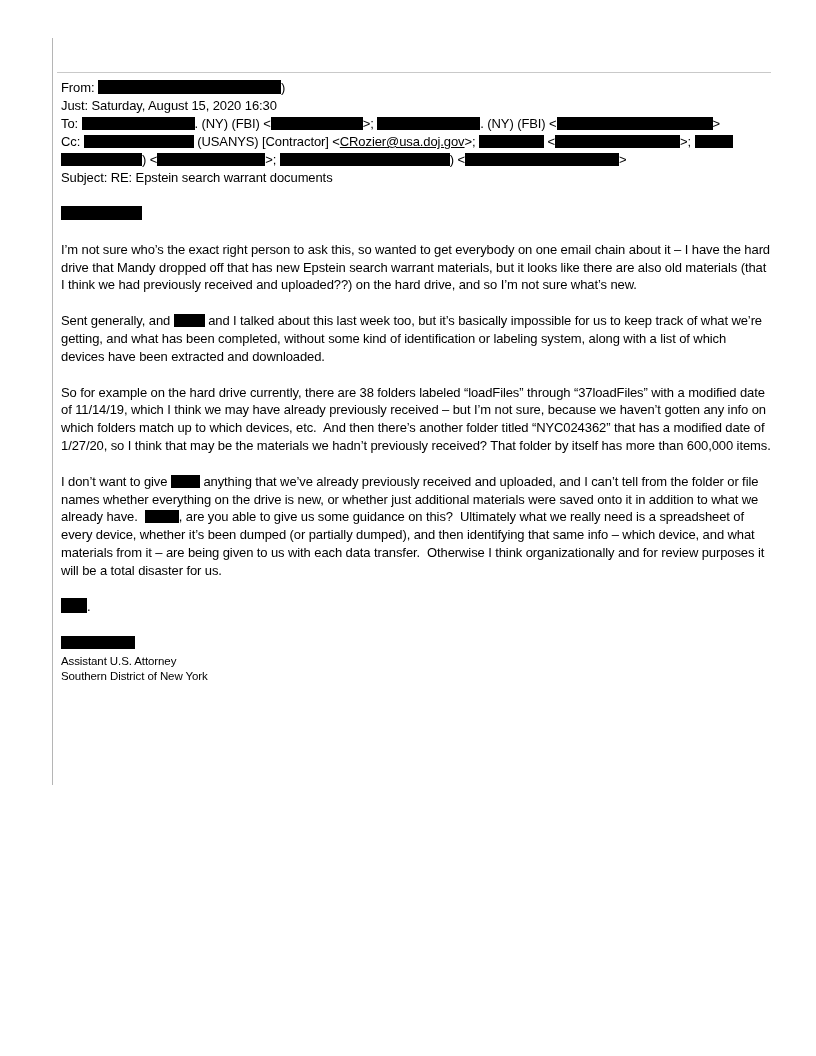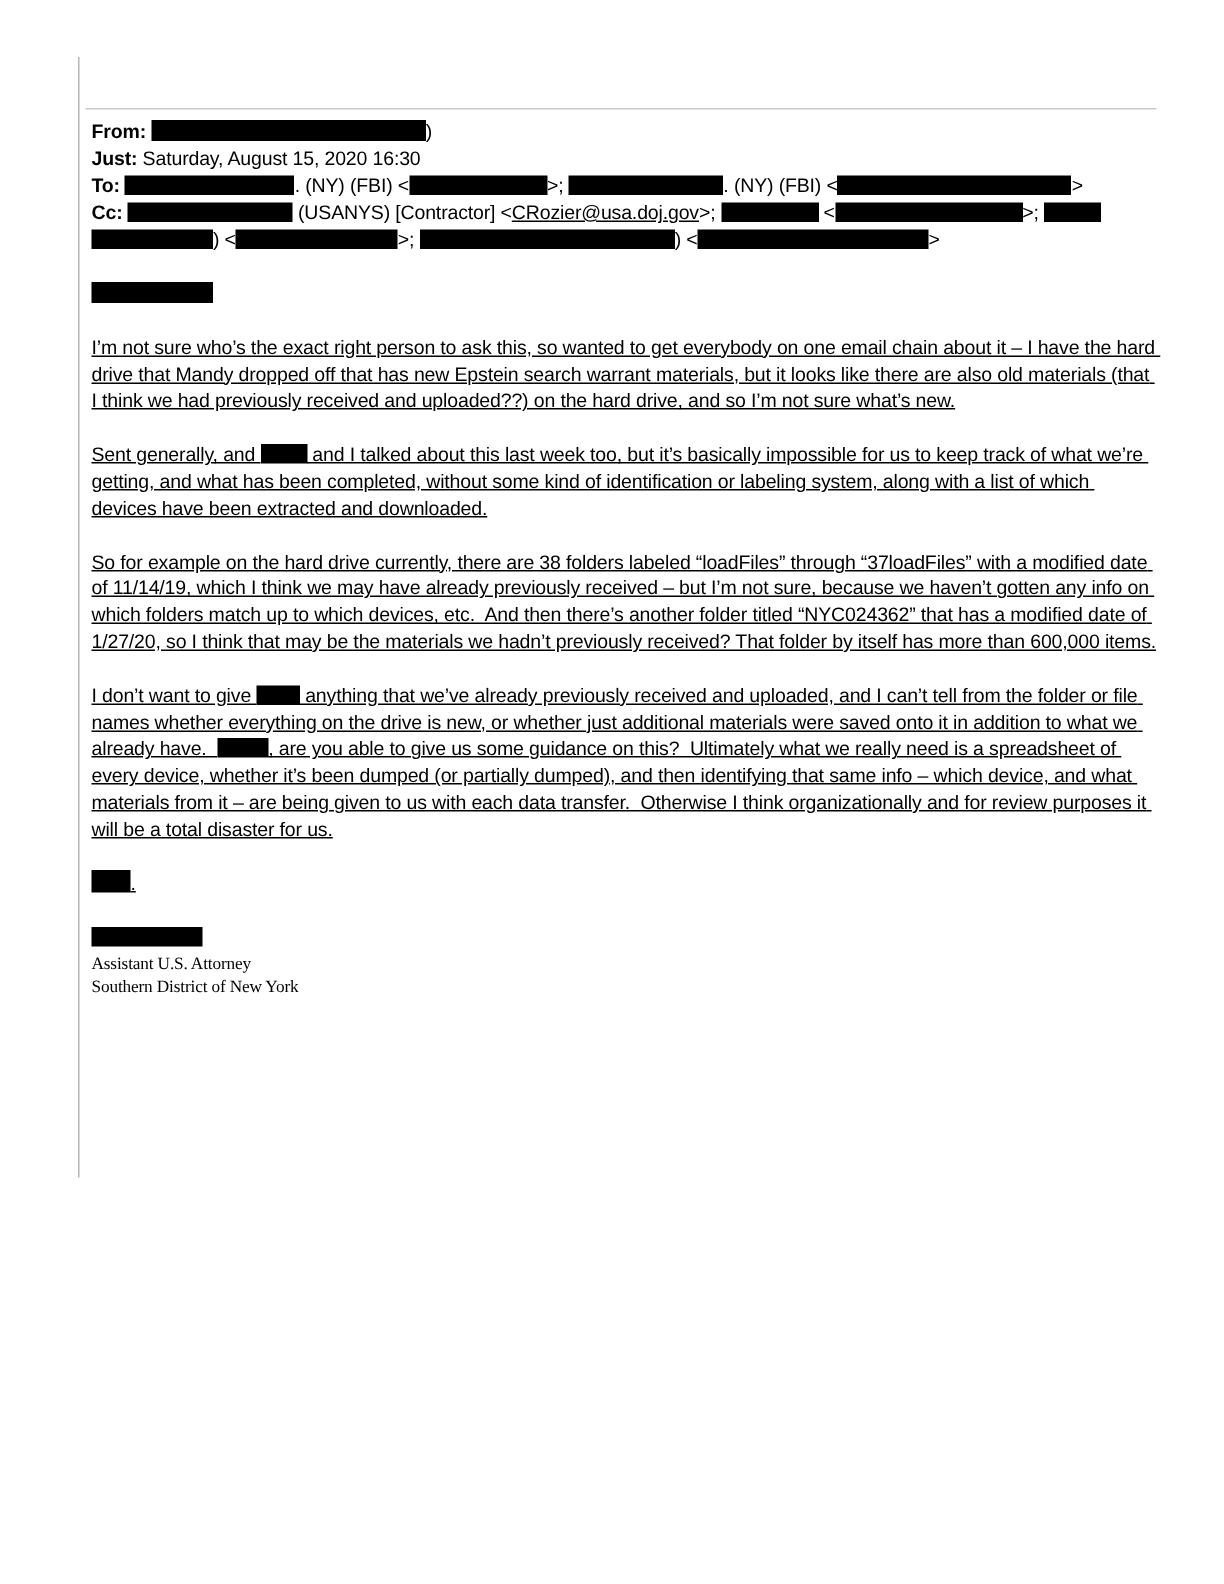--- a/index.html
+++ b/index.html
@@ -40,57 +40,56 @@
     line-height: 18px;
     white-space: pre-wrap;
     letter-spacing: -0.1px;
   }
   .para {
     font-size: 13px;
     line-height: 17.8px;
     margin: 18px 0 0 0;
     white-space: pre-wrap;
     letter-spacing: -0.1px;
-    text-decoration: underline;
   }
   .redaction {
     display: inline-block;
     background: #000000;
     height: 13px;
     vertical-align: -2px;
   }
   .email-link {
     color: #000000;
     text-decoration: underline;
     cursor: pointer;
   }
   .signature-block { margin-top: 21px; }
   .sig-bar-line { font-size: 13px; line-height: 14px; margin: 0 0 4px 0; }
   .sig-line {
     font-size: 11.5px;
     line-height: 14.8px;
     letter-spacing: -0.1px;
-    font-family: Liberation Serif, serif;
   }
-  strong, .bold-seg { font-weight: bold; }
+  strong, .bold-seg { font-weight: normal; }
 </style>
 </head>
 <body>
 
 <div class="page">
   <div class="left-rule"></div>
   <div class="header-divider"></div>
 
   <div class="content">
     <div class="email-header">
       <div class="hdr-line"><span class="bold-seg">From:</span><span> </span><span class="redaction" style="width: 183px; height: 14px;"></span><span>)</span></div>
       <div class="hdr-line"><span class="bold-seg">Just:</span><span> Saturday, August 15, 2020 16:30</span></div>
       <div class="hdr-line"><span class="bold-seg">To:</span><span> </span><span class="redaction" style="width: 113px;"></span><span>. (NY) (FBI) &lt;</span><span class="redaction" style="width: 92px;"></span><span>&gt;; </span><span class="redaction" style="width: 103px;"></span><span>. (NY) (FBI) &lt;</span><span class="redaction" style="width: 156px;"></span><span>&gt;</span></div>
       <div class="hdr-line"><span class="bold-seg">Cc:</span><span> </span><span class="redaction" style="width: 110px;"></span><span> (USANYS) [Contractor] &lt;</span><a class="email-link">CRozier@usa.doj.gov</a><span>&gt;; </span><span class="redaction" style="width: 65px;"></span><span> &lt;</span><span class="redaction" style="width: 125px;"></span><span>&gt;; </span><span class="redaction" style="width: 38px;"></span></div>
       <div class="hdr-line"><span class="redaction" style="width: 81px;"></span><span>) &lt;</span><span class="redaction" style="width: 108px;"></span><span>&gt;; </span><span class="redaction" style="width: 170px;"></span><span>) &lt;</span><span class="redaction" style="width: 154px;"></span><span>&gt;</span></div>
+      <div class="hdr-line"><span class="bold-seg">Subject:</span><span> RE: Epstein search warrant documents</span></div>
     </div>
 
     <div class="email-body">
       <div class="para"><span class="redaction" style="width: 81px; height: 14px;"></span></div>
       <p class="para"><span>I’m not sure who’s the exact right person to ask this, so wanted to get everybody on one email chain about it – I have the hard drive that Mandy dropped off that has new Epstein search warrant materials, but it looks like there are also old materials (that I think we had previously received and uploaded??) on the hard drive, and so I’m not sure what’s new.</span></p>
       <p class="para"><span>Sent generally, and </span><span class="redaction" style="width: 31px;"></span><span> and I talked about this last week too, but it’s basically impossible for us to keep track of what we’re getting, and what has been completed, without some kind of identification or labeling system, along with a list of which devices have been extracted and downloaded.</span></p>
       <p class="para"><span>So for example on the hard drive currently, there are 38 folders labeled “loadFiles” through “37loadFiles” with a modified date of 11/14/19, which I think we may have already previously received – but I’m not sure, because we haven’t gotten any info on which folders match up to which devices, etc.  And then there’s another folder titled “NYC024362” that has a modified date of 1/27/20, so I think that may be the materials we hadn’t previously received? That folder by itself has more than 600,000 items.</span></p>
       <p class="para"><span>I don’t want to give </span><span class="redaction" style="width: 29px;"></span><span> anything that we’ve already previously received and uploaded, and I can’t tell from the folder or file names whether everything on the drive is new, or whether just additional materials were saved onto it in addition to what we already have.  </span><span class="redaction" style="width: 34px;"></span><span>, are you able to give us some guidance on this?  Ultimately what we really need is a spreadsheet of every device, whether it’s been dumped (or partially dumped), and then identifying that same info – which device, and what materials from it – are being given to us with each data transfer.  Otherwise I think organizationally and for review purposes it will be a total disaster for us.</span></p>
       <p class="para"><span class="redaction" style="width: 26px; height: 15px;"></span><span>.</span></p>
     </div>

